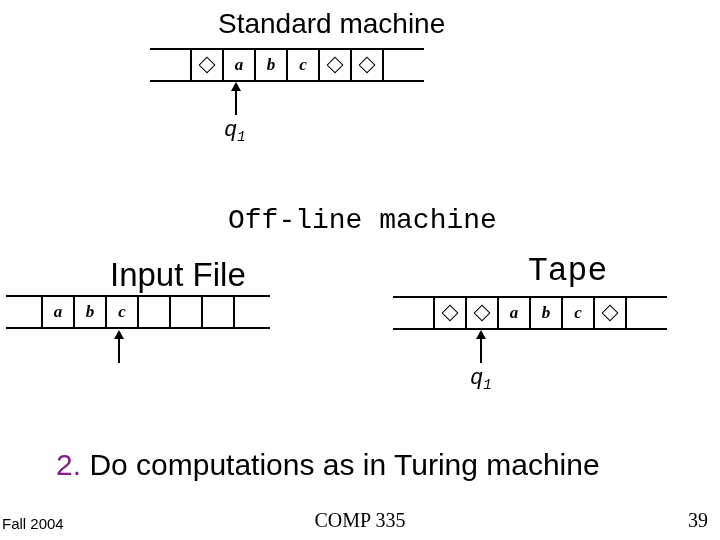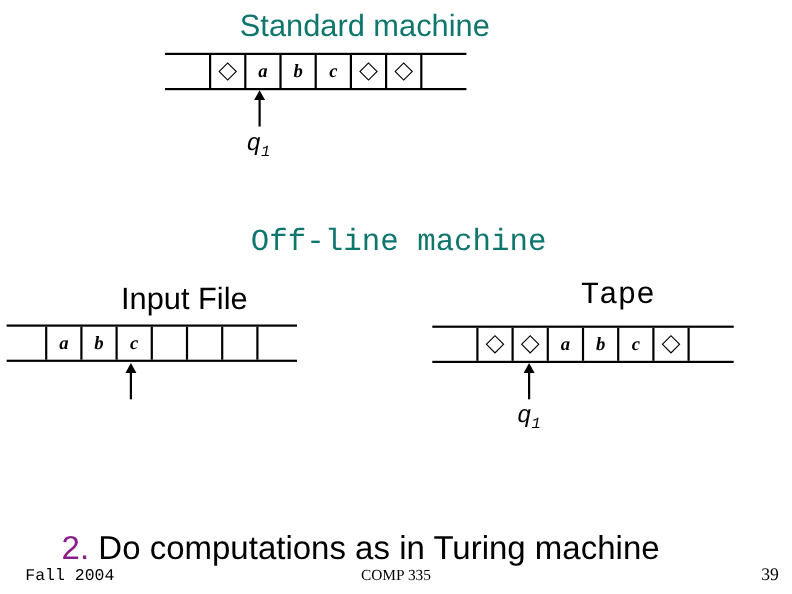--- a/index.html
+++ b/index.html
@@ -6,55 +6,55 @@
     margin: 0;
     width: 720px;
     height: 540px;
     background: #ffffff;
     font-family: "Comic Sans MS", cursive, sans-serif;
     position: relative;
     overflow: hidden;
   }
   .title {
     position: absolute;
-    color: #0f766e;
+    color: #000000;
     font-size: 28px;
   }
   .subtitle {
     position: absolute;
     color: #000;
-    font-size: 28px;
+    font-size: 33px;
   }
   .step {
     position: absolute;
     font-size: 30px;
   }
   .step-num { color: #8b1d8b; }
   .step-text { color: #000; }
   .footer-left {
     position: absolute;
     bottom: 8px;
-    left: 23px;
-    font-family: Liberation Mono, monospace;
+    left: 2px;
+    font-family: Liberation Sans, sans-serif;
     font-size: 15px;
   }
   .footer-center {
     position: absolute;
     bottom: 8px;
     left: 50%;
     transform: translateX(-50%);
     font-family: "Times New Roman", serif;
-    font-size: 14px;
+    font-size: 20px;
   }
   .footer-right {
     position: absolute;
     bottom: 8px;
     right: 12px;
     font-family: "Times New Roman", serif;
-    font-size: 16px;
+    font-size: 20px;
   }
   .tape {
     position: absolute;
     display: flex;
     height: 30px;
     border-top: 2px solid #000;
     border-bottom: 2px solid #000;
   }
   .cell {
     width: 30px;
@@ -188,20 +188,20 @@
   <div class="cell">
       <span class="blank-sym"></span>
     </div>
   <div class="cell open-right" style="width:40px;"></div>
 </div>
 <div class="arrow-up" style="left:481px; top:330px;"></div>
 <div class="state-label" style="left:470px; top:366px;">
   <span>q</span><sub>1</sub>
 </div>
 
-<div class="step" style="left:56px; top:448px;margin-top:34px;">
+<div class="step" style="left:56px; top:448px;">
   <span class="step-num">2.</span>
   <span class="step-text">Do computations as in Turing machine</span>
 </div>
 
 <div class="footer-left">Fall 2004</div>
 <div class="footer-center">COMP 335</div>
 <div class="footer-right">39</div>
 
 </body></html>

